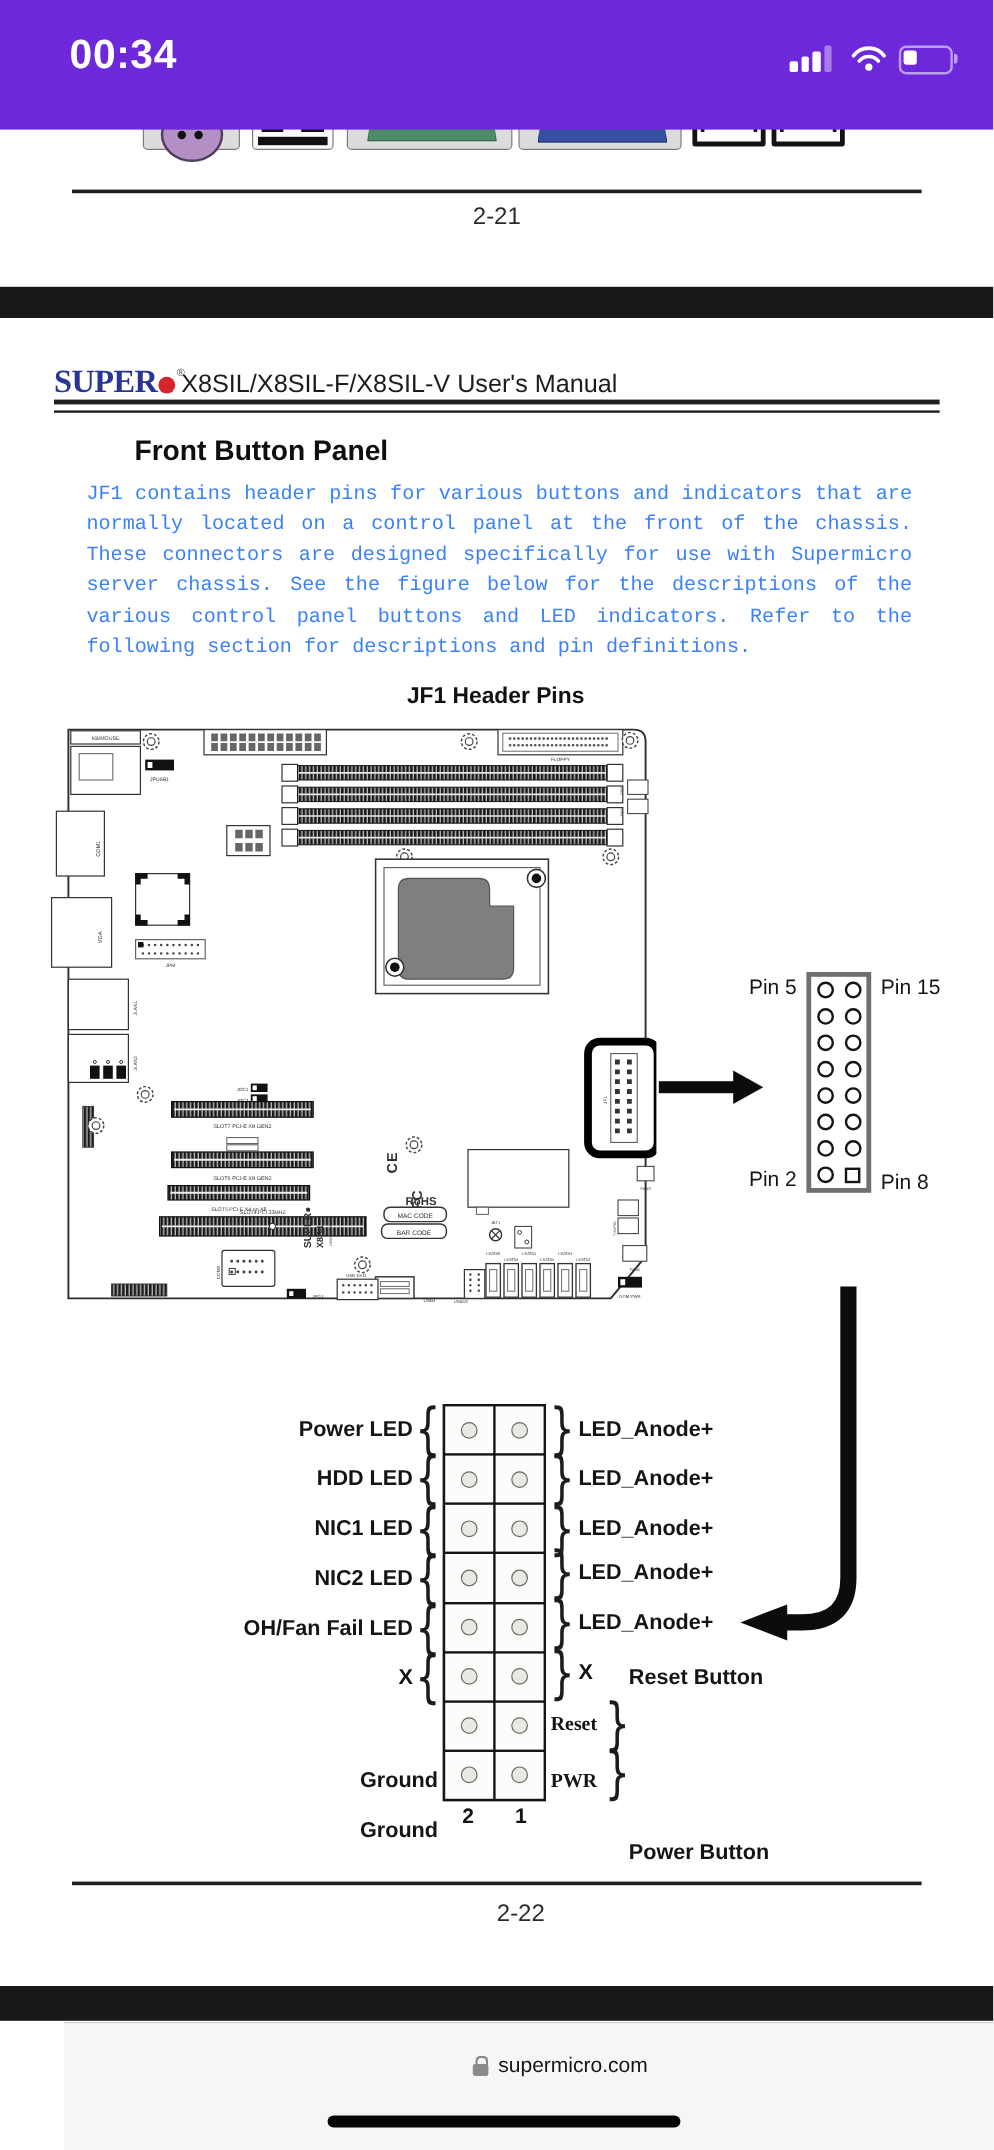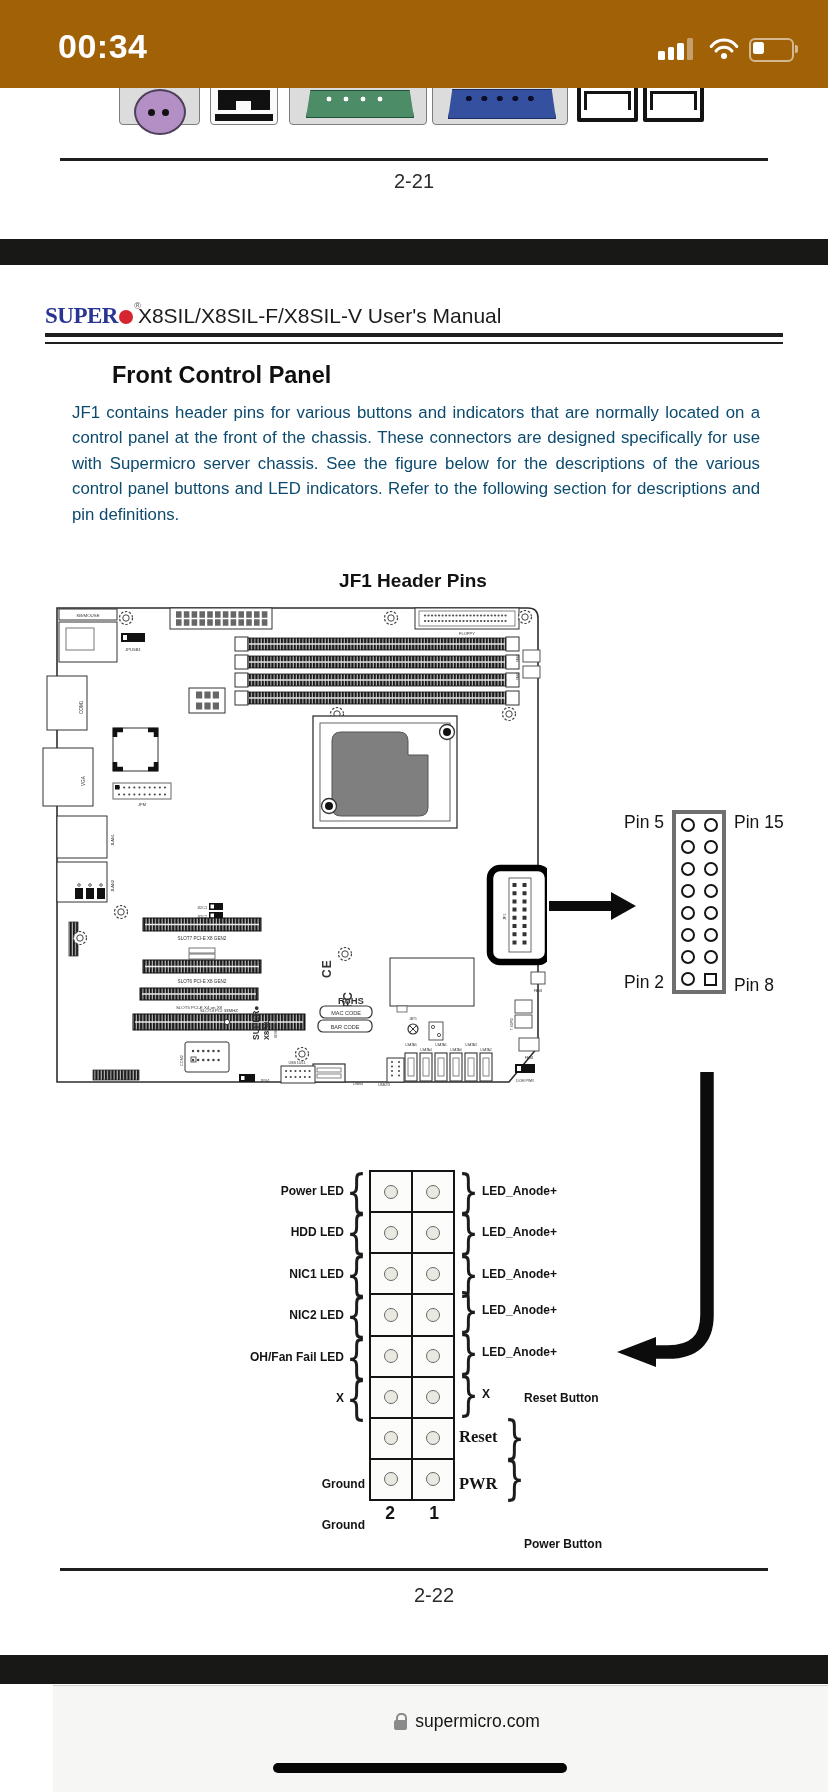--- a/index.html
+++ b/index.html
@@ -1,21 +1,21 @@
 <!DOCTYPE html>
 <html><head>
 <meta charset="utf-8">
 <style>
   html,body{margin:0;padding:0;background:#fff;}
   .screen{position:relative;width:828px;height:1792px;background:#fff;overflow:hidden;
           font-family:"Liberation Sans",sans-serif;color:#1e1e1e;}
   .abs{position:absolute;}
 
   
-  .statusbar{position:absolute;left:0;top:0;width:828px;height:88px;background:#a16207;z-index:10;}
+  .statusbar{position:absolute;left:0;top:0;width:828px;height:108px;background:#6d28d9;z-index:10;}
   .time{position:absolute;left:58px;top:27px;font-size:34px;font-weight:600;color:#fff;letter-spacing:.5px;}
   .sigbars{position:absolute;left:658px;top:36px;width:44px;height:26px;}
   .sigbars b{position:absolute;bottom:2px;width:6.5px;border-radius:1.5px;background:#fff;}
   .sb1{left:0;height:9px}.sb2{left:9.5px;height:13px}.sb3{left:19px;height:17px}
   .sb4{left:28.5px;height:22px;background:rgba(255,255,255,.4)!important}
   .wifi{position:absolute;left:708px;top:34px;}
   .bat{position:absolute;left:749px;top:38px;width:41px;height:20px;border:2px solid rgba(255,255,255,.55);border-radius:6px;}
   .bat i{position:absolute;left:2px;top:2px;width:11px;height:12px;background:#fff;border-radius:2.5px;}
   .bat::after{content:"";position:absolute;right:-6px;top:4.5px;width:3px;height:8px;background:rgba(255,255,255,.55);border-radius:0 2px 2px 0;}
 
@@ -43,45 +43,45 @@
   .rj1{left:577px;height:38px;}
   .rj2{left:643px;height:38px;}
   .rj .inner{position:absolute;left:3px;right:3px;top:3px;height:16px;border:3px solid #131313;border-bottom:none;}
 
   .rule{position:absolute;background:#1f1f1f;}
   .pagenum{position:absolute;left:0;width:828px;text-align:center;font-size:20px;color:#2b2b2b;}
   .blackbar{position:absolute;left:0;width:828px;background:#181817;}
 
   
   .mhead{position:absolute;left:45px;top:303px;height:30px;display:flex;align-items:baseline;}
-  .logo-super{font-family:"Liberation Serif",serif;font-weight:bold;font-size:23px;color:#283593;letter-spacing:-.5px;}
+  .logo-super{font-family:"Liberation Serif",serif;font-weight:bold;font-size:27px;color:#283593;letter-spacing:-.5px;}
   .logo-dot{position:relative;display:inline-block;width:14px;height:14px;border-radius:50%;background:#d6252e;margin:0 2px 0 1px;transform:translateY(1px);}
   .logo-reg{position:absolute;top:-9px;right:-8px;font-size:9px;color:#555;font-family:"Liberation Sans",sans-serif;}
   .mtitle{font-size:21px;color:#1c1c1c;margin-left:3px;}
   .heading{position:absolute;left:112px;top:362px;font-size:23.5px;font-weight:bold;color:#0f0f0f;}
-  .para{position:absolute;left:72px;top:400px;width:688px;font-size:16.8px;line-height:25.4px;color:#0c4a6e;
-        text-align:justify;}
+  .para{position:absolute;left:72px;top:400px;width:688px;font-size:16.8px;line-height:25.4px;color:#3b82f6;
+        text-align:justify;font-family:Liberation Mono, monospace;}
   .figtitle{position:absolute;left:113px;top:570px;width:600px;text-align:center;font-size:19px;font-weight:bold;color:#111;}
 
   
   .phbox{position:absolute;left:672px;top:810px;width:54px;height:184px;border:4px solid #6f6f6f;background:#fff;
          box-sizing:border-box;display:grid;grid-template-columns:1fr 1fr;grid-template-rows:repeat(8,1fr);place-items:center;}
   .phpin{width:14px;height:14px;border:2px solid #151515;border-radius:50%;box-sizing:border-box;background:#fff;}
   .phsq{border-radius:0;width:13px;height:13px;}
   .phlbl{position:absolute;font-size:17.5px;color:#161616;}
   .phl-l{left:560px;width:104px;text-align:right;}
   .phl-r{left:734px;}
 
   
   .pt-grid{position:absolute;left:369px;top:1170px;width:86px;height:331px;box-sizing:border-box;
            border:2.5px solid #141414;background:#141414;display:grid;grid-template-columns:1fr 1fr;
            grid-template-rows:repeat(8,1fr);column-gap:2.5px;row-gap:2px;}
   .pt-cell{background:#fcfcfa;display:flex;align-items:center;justify-content:center;}
   .pt-pin{width:14px;height:14px;border-radius:50%;background:#e9e9e1;border:1.4px solid #6a6a6a;box-sizing:border-box;}
-  .tl{position:absolute;font-size:12px;font-weight:bold;color:#141414;transform:translateY(-50%);white-space:nowrap;}
+  .tl{position:absolute;font-size:18px;font-weight:bold;color:#141414;transform:translateY(-50%);white-space:nowrap;}
   .ll{left:0;width:344px;text-align:right;}
   .llg{left:0;width:365px;text-align:right;margin-top:44px;}
   .rl{left:482px;}
   .pl{left:459px;font-size:16.5px;font-family:Liberation Serif, serif;}
   .rl2{left:524px;}
   .brace{position:absolute;font-family:"DejaVu Sans",sans-serif;font-size:33px;font-weight:400;color:#1c1c1c;
          transform:translateY(-52%) scaleY(1.42);line-height:1;}
   .colnum{position:absolute;top:1503px;width:42px;text-align:center;font-size:17.5px;font-weight:bold;color:#141414;}
 
   
@@ -137,21 +137,21 @@
     <div class="mhead">
       <span class="logo-super">SUPER</span>
         <span class="logo-dot">
           <span class="logo-reg">®</span>
         </span>
         <span class="mtitle">X8SIL/X8SIL-F/X8SIL-V User's Manual</span>
     </div>
     <div class="rule" style="left:45px;top:333px;width:738px;height:4px;"></div>
     <div class="rule" style="left:45px;top:342px;width:738px;height:2px;"></div>
 
-    <div class="heading">Front Control Panel</div>
+    <div class="heading">Front Button Panel</div>
     <div class="para">JF1 contains header pins for various buttons and indicators that are normally located on a control panel at the front of the chassis. These connectors are designed specifically for use with Supermicro server chassis. See the figure below for the descriptions of the various control panel buttons and LED indicators. Refer to the following section for descriptions and pin definitions.</div>
     <div class="figtitle">JF1 Header Pins</div>
 
     <svg class="abs" style="left:41px;top:606px;" width="506" height="480" viewBox="-16 0 506 480">
       <defs>
         <pattern id="pStripe" width="3.2" height="8" patternUnits="userSpaceOnUse">
           <rect width="3.2" height="8" fill="#1a1a1a"></rect>
             <rect x="2.1" width="1.1" height="8" fill="#bdbdbd"></rect>
         </pattern>
         <g id="hole">

